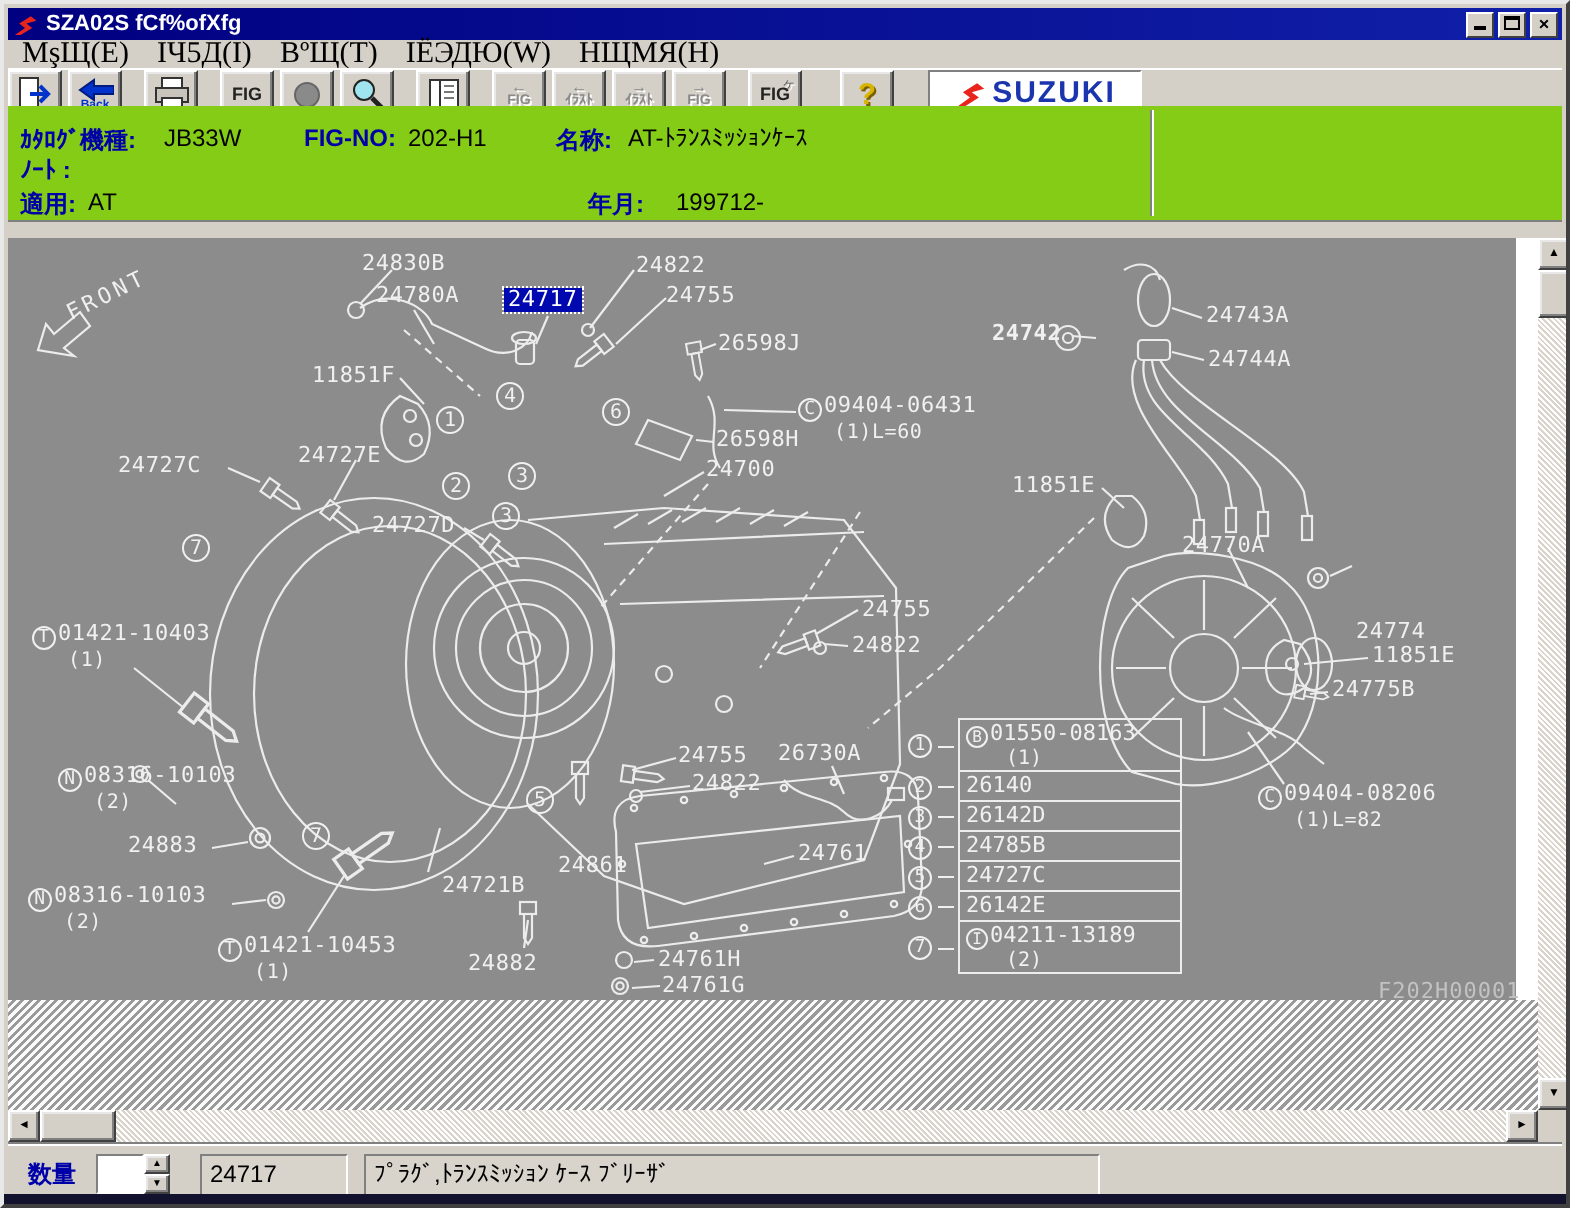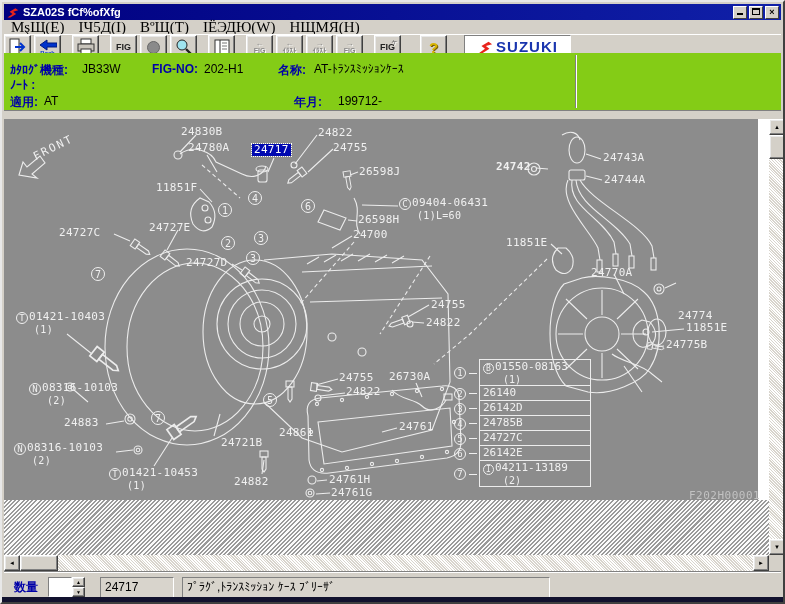--- a/index.html
+++ b/index.html
@@ -349,20 +349,21 @@
       <div class="plabel" style="left: 147px; top: 220px;"><span>24727E</span></div>
       <div class="plabel" style="left: 184px; top: 255px;"><span>24727D</span></div>
       <div class="plabel" style="left: 494px; top: 159px; font-weight: bold;"><span>24742</span></div>
       <div class="plabel" style="left: 601px; top: 150px;"><span>24743A</span></div>
       <div class="plabel" style="left: 602px; top: 172px;"><span>24744A</span></div>
       <div class="plabel" style="left: 504px; top: 235px;"><span>11851E</span></div>
       <div class="plabel" style="left: 589px; top: 265px;"><span>24770A</span></div>
       <div class="plabel" style="left: 676px; top: 275px; margin-top: 33px;"><span>24774</span></div>
       <div class="plabel" style="left: 684px; top: 320px;"><span>11851E</span></div>
       <div class="plabel" style="left: 664px; top: 337px;"><span>24775B</span></div>
+      <div class="plabel" style="left: 627px; top: 389px;"><span class="circ">C</span><span>09404-08206</span><span class="sub">(1)L=82</span></div>
       <div class="plabel" style="left: 429px; top: 297px;"><span>24755</span></div>
       <div class="plabel" style="left: 424px; top: 315px;"><span>24822</span></div>
       <div class="plabel" style="left: 337px; top: 370px;"><span>24755</span></div>
       <div class="plabel" style="left: 344px; top: 384px;"><span>24822</span></div>
       <div class="plabel" style="left: 387px; top: 369px;"><span>26730A</span></div>
       <div class="plabel" style="left: 397px; top: 419px;"><span>24761</span></div>
       <div class="plabel" style="left: 14px; top: 309px;"><span class="circ">T</span><span>01421-10403</span><span class="sub">(1)</span></div>
       <div class="plabel" style="left: 27px; top: 380px;"><span class="circ">N</span><span>08316-10103</span><span class="sub">(2)</span></div>
       <div class="plabel" style="left: 62px; top: 415px;"><span>24883</span></div>
       <div class="plabel" style="left: 12px; top: 440px;"><span class="circ">N</span><span>08316-10103</span><span class="sub">(2)</span></div>

